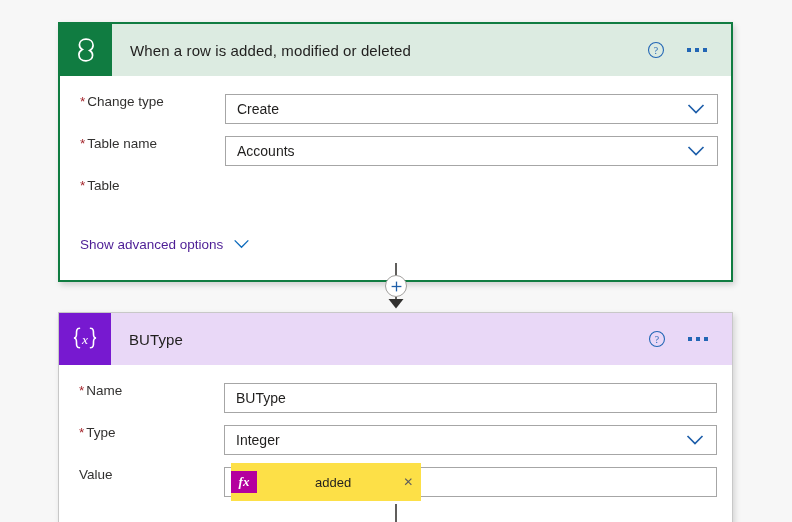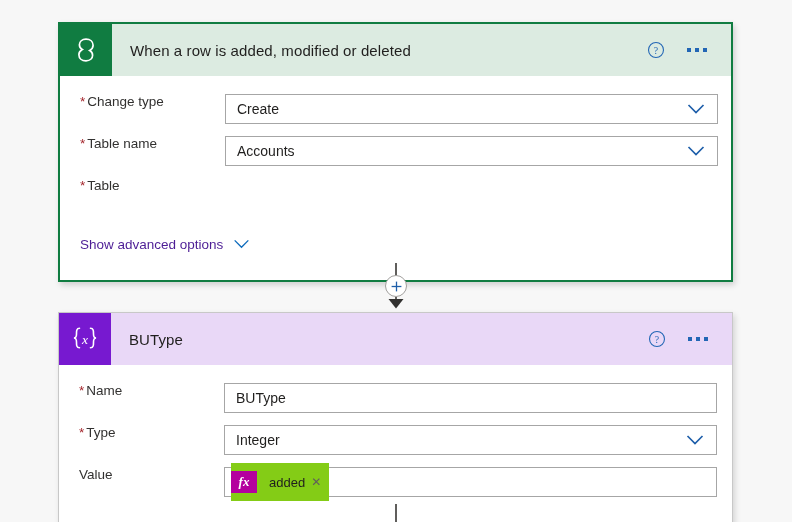--- a/index.html
+++ b/index.html
@@ -140,21 +140,22 @@
     width: 18px;
     height: 11px;
   }
 
   
   .token {
     display: inline-flex;
     align-items: center;
     height: 38px;
     margin-left: 6px;
-    background: #84cc16;
+    background: #fde047;
+    gap: 46px;
   }
   .token-fx {
     width: 26px;
     height: 22px;
     background: #b4009e;
     display: flex;
     align-items: center;
     justify-content: center;
     color: #fff;
     font-family: "Liberation Serif", serif;

